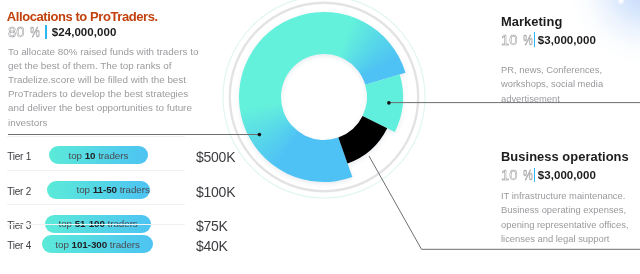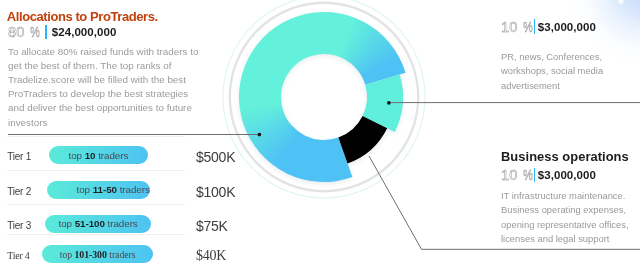--- a/index.html
+++ b/index.html
@@ -128,31 +128,32 @@
       <div class="tamt">$100K</div>
     </div>
     <div class="trow" style="top: 214.9px;">
       <div class="hl"></div>
       <div class="tlabel">Tier 3</div>
       <div class="pill" style="left: 44.9px; width: 106.5px;">
         <span>top <b>51-100</b> traders</span>
       </div>
       <div class="tamt">$75K</div>
     </div>
-    <div class="trow" style="top: 245px; font-family: Liberation Serif, serif;">
+    <div class="trow" style="top: 235px;">
       <div class="hl"></div>
       <div class="tlabel">Tier 4</div>
       <div class="pill" style="left: 42.4px; width: 110.5px;">
         <span>top <b>101-300</b> traders</span>
       </div>
       <div class="tamt">$40K</div>
     </div>
   </div>
 
 <div class="rp" id="rp-mark" style="top:14.7px">
+  <div class="r-title">Marketing</div>
   <div class="pctrow" style="position:relative;top:0;margin-top:3px">
     <span class="pct"><span class="pctn">10</span><span class="pcts">%</span></span>
     <span class="vbar"></span>
     <span class="amount">$3,000,000</span>
   </div>
   <div class="r-body" style="margin-top:14px">PR, news, Conferences, workshops, social media advertisement</div>
 </div>
 
 <div class="rp" id="rp-ops" style="top:150px">
   <div class="r-title">Business operations</div>

